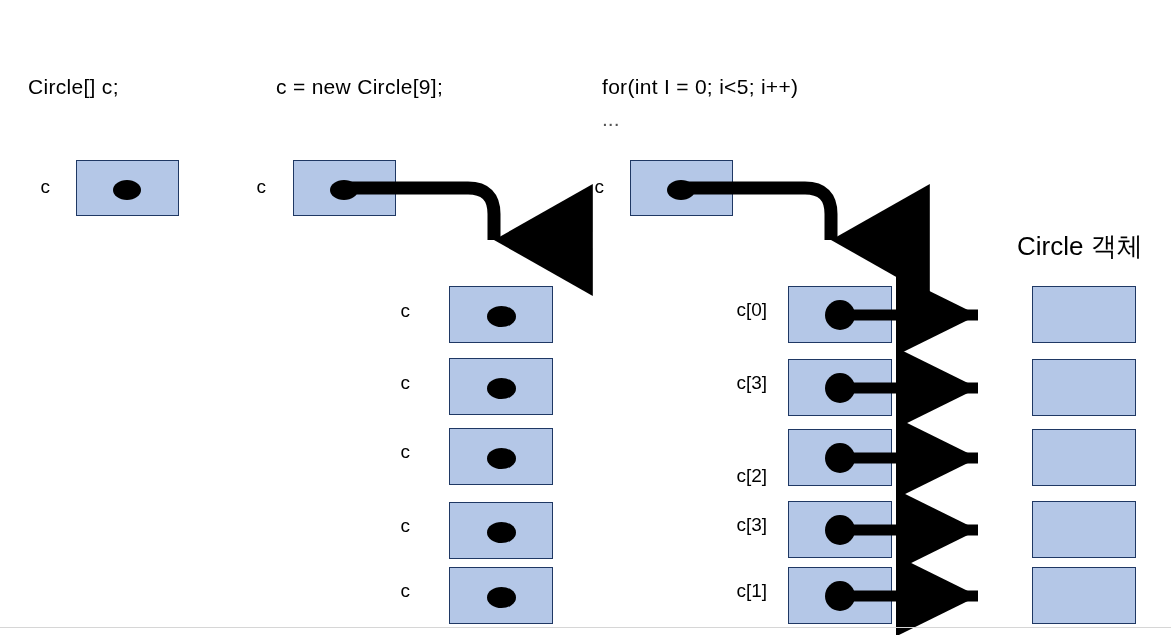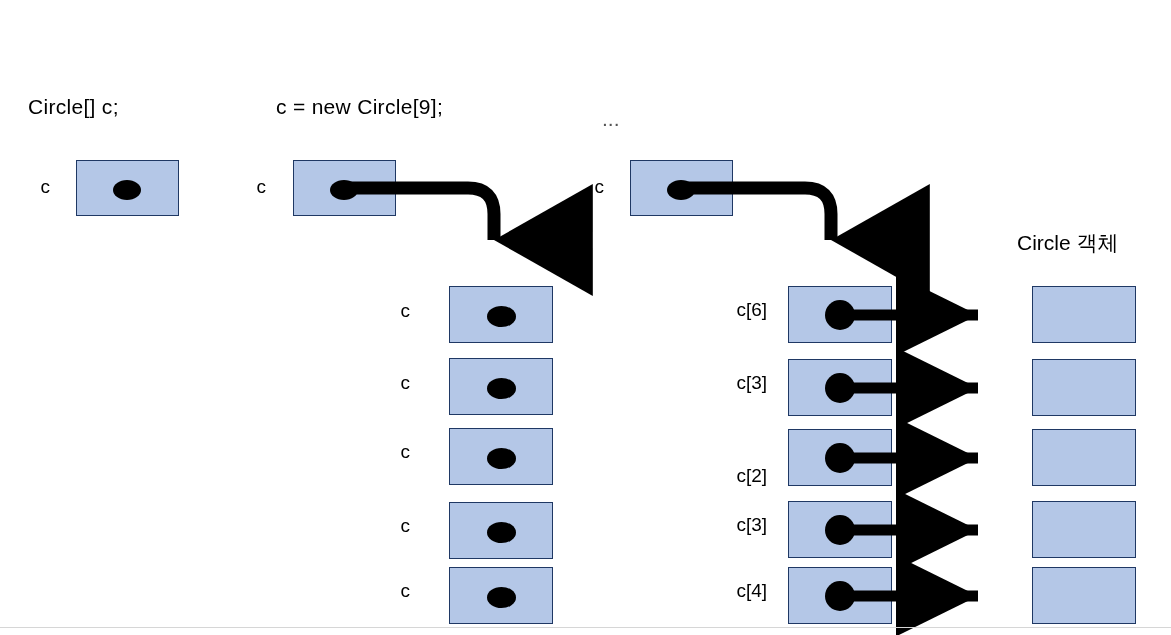--- a/index.html
+++ b/index.html
@@ -18,31 +18,30 @@
     background: #ffffff;
     overflow: hidden;
   }
   .code-label {
     position: absolute;
     font-size: 21px;
     line-height: 1.25;
     color: #000000;
     white-space: pre;
     letter-spacing: 0.3px;
-    margin-top: 20px;
   }
   .ellipsis-label {
     position: absolute;
     font-size: 21px;
     color: #555555;
     white-space: pre;
   }
   .section-label {
     position: absolute;
-    font-size: 21px;
+    font-size: 26px;
     color: #000000;
     white-space: pre;
   }
   .var-label {
     position: absolute;
     font-size: 19px;
     color: #000000;
     white-space: pre;
     text-align: right;
   }
@@ -118,47 +117,48 @@
   <div class="var-label" style="left:382px; top:515px; width:28px;">c</div>
   <div class="ref-box" style="left:449px; top:502px; width:104px; height:57px;">
     <div class="dot" style="left:37px; top:19px; width:29px; height:21px;"></div>
   </div>
 
   <div class="var-label" style="left:382px; top:580px; width:28px;">c</div>
   <div class="ref-box" style="left:449px; top:567px; width:104px; height:57px;">
     <div class="dot" style="left:37px; top:19px; width:29px; height:21px;"></div>
   </div>
 
+  <div class="code-label" style="left:602px; top:74px;">for(int I = 0; i&lt;5; i++)</div>
   <div class="ellipsis-label" style="left:602px; top:107px;">...</div>
 
   <div class="var-label" style="left:564px; top:176px; width:40px;">c</div>
 
   <div class="ref-box" style="left:630px; top:160px; width:103px; height:56px;">
     <div class="dot" style="left:36px; top:19px; width:28px; height:20px;"></div>
   </div>
 
   <div class="section-label" style="left:1017px; top:229px;">Circle 객체</div>
 
-  <div class="var-label" style="left:712px; top:299px; width:55px;">c[6]</div>
+  <div class="var-label" style="left:712px; top:299px; width:55px;">c[0]</div>
   <div class="ref-box" style="left:788px; top:286px; width:104px; height:57px;"></div>
   <div class="obj-box" style="left:1032px; top:286px; width:104px; height:57px;"></div>
 
   <div class="var-label" style="left:712px; top:372px; width:55px;">c[3]</div>
   <div class="ref-box" style="left:788px; top:359px; width:104px; height:57px;"></div>
   <div class="obj-box" style="left:1032px; top:359px; width:104px; height:57px;"></div>
 
   <div class="var-label" style="left:712px; top:441px; width:55px;margin-top:24px;">c[2]</div>
   <div class="ref-box" style="left:788px; top:429px; width:104px; height:57px;"></div>
   <div class="obj-box" style="left:1032px; top:429px; width:104px; height:57px;"></div>
 
   <div class="var-label" style="left:712px; top:514px; width:55px;">c[3]</div>
   <div class="ref-box" style="left:788px; top:501px; width:104px; height:57px;"></div>
   <div class="obj-box" style="left:1032px; top:501px; width:104px; height:57px;"></div>
 
-  <div class="var-label" style="left:712px; top:580px; width:55px;">c[4]</div>
+  <div class="var-label" style="left:712px; top:580px; width:55px;">c[1]</div>
   <div class="ref-box" style="left:788px; top:567px; width:104px; height:57px;"></div>
   <div class="obj-box" style="left:1032px; top:567px; width:104px; height:57px;"></div>
 
   <svg class="overlay" viewBox="0 0 1171 635">
     <defs>
       <marker id="arrowDown" markerWidth="9" markerHeight="8" refX="4.5" refY="7.6" orient="auto" markerUnits="strokeWidth">
         <path d="M 0.2,0 L 4.5,7.6 L 8.8,0 Z" fill="#000000"></path>
       </marker>
       <marker id="arrowRight" markerWidth="8" markerHeight="8" refX="7.5" refY="4" orient="auto" markerUnits="strokeWidth">
         <path d="M 0,0.3 L 7.5,4 L 0,7.7 Z" fill="#000000"></path>

